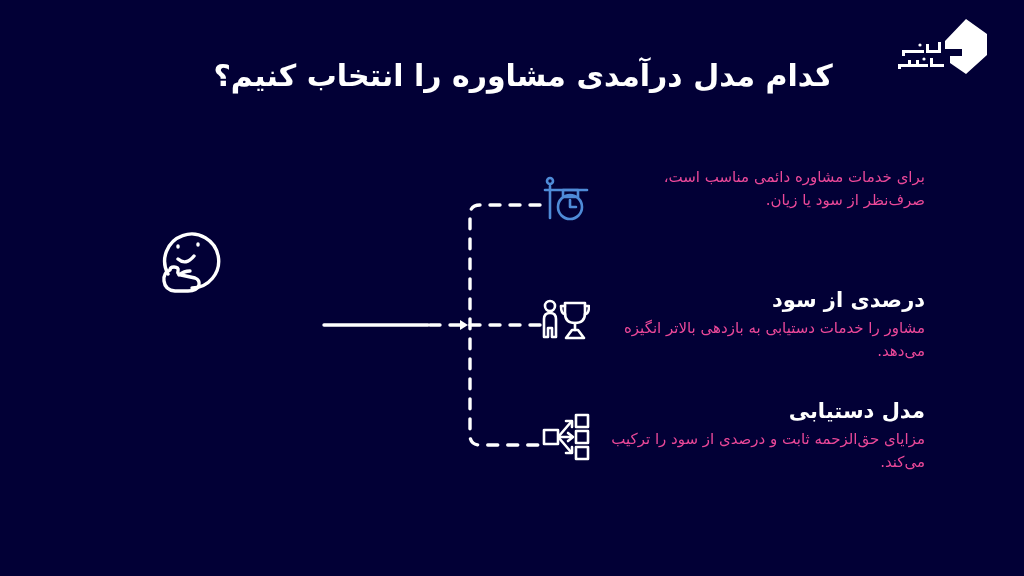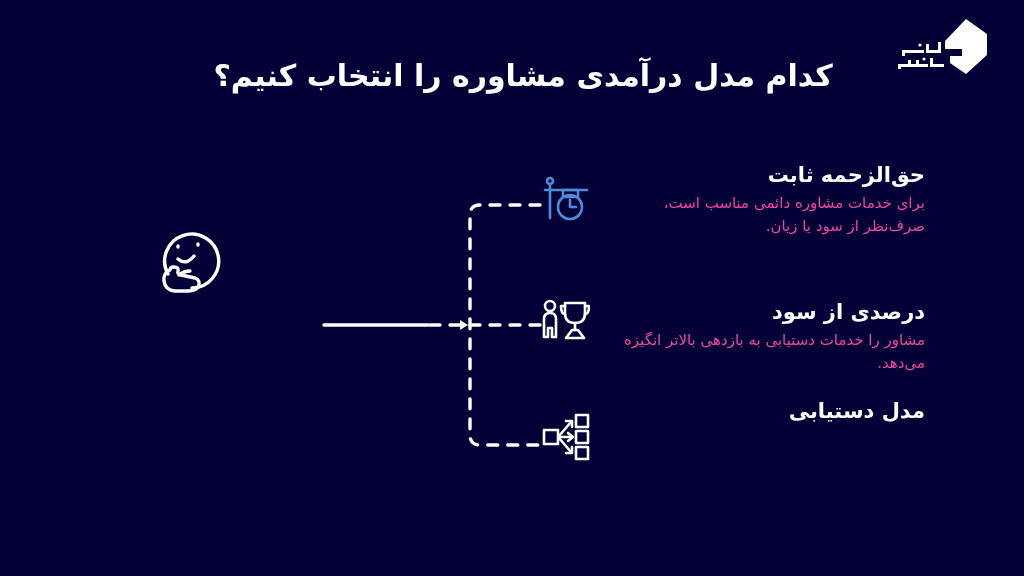--- a/index.html
+++ b/index.html
@@ -100,21 +100,21 @@
 
   #item-1 { left: 540px; top: 162px; width: 385px; height: 92px; }
   #item-2 { left: 540px; top: 283px; width: 385px; height: 92px; }
   #item-3 { left: 540px; top: 398px; width: 385px; height: 92px; }
 
   #item-1 .item-icon { left: 3px;  top: 12px; }
   #item-2 .item-icon { left: 0px;  top: 14px; }
   #item-3 .item-icon { left: 2px;  top: 14px; }
 
   #item-1 .item-text { top: 0px; }
-  #item-2 .item-text { top: 16px; }
+  #item-2 .item-text { top: 4px; }
   #item-3 .item-text { top: 0px; }
 </style>
 </head>
 <body>
 
 <div class="slide">
 
   <div class="logo">
     <svg width="118" height="74" viewBox="0 0 118 74" xmlns="http://www.w3.org/2000/svg">
 
@@ -187,21 +187,20 @@
           <line x1="2" y1="16" x2="44" y2="16"></line>
 
           <rect x="20" y="16" width="15" height="7"></rect>
 
           <circle cx="27" cy="33" r="12"></circle>
           <path d="M27 26 L27 33 L33 33"></path>
         </g>
       </svg>
     </div>
     <div class="item-text">
-      <div class="item-title">حق‌الزحمه ثابت</div>
       <div class="item-desc">برای خدمات مشاوره دائمی مناسب است، صرف‌نظر از سود یا زیان.</div>
     </div>
   </div>
 
   <div class="item" id="item-2">
     <div class="item-icon">
       <svg width="50" height="50" viewBox="0 0 50 50" xmlns="http://www.w3.org/2000/svg">
         <g fill="none" stroke="#ffffff" stroke-width="2.6" stroke-linecap="round" stroke-linejoin="round">
 
           <circle cx="10" cy="9" r="5"></circle>
@@ -237,16 +236,17 @@
           <path d="M24 9 L30 9 L30 15"></path>
           <path d="M17 25 L30 25"></path>
           <path d="M26 21 L31 25 L26 29"></path>
           <path d="M17 26 L29 40"></path>
           <path d="M24 41 L30 41 L30 35"></path>
         </g>
       </svg>
     </div>
     <div class="item-text">
       <div class="item-title">مدل دستیابی</div>
+      <div class="item-desc">مزایای حق‌الزحمه ثابت و درصدی از سود را ترکیب می‌کند.</div>
     </div>
   </div>
 
 </div>
 
 </body></html>

